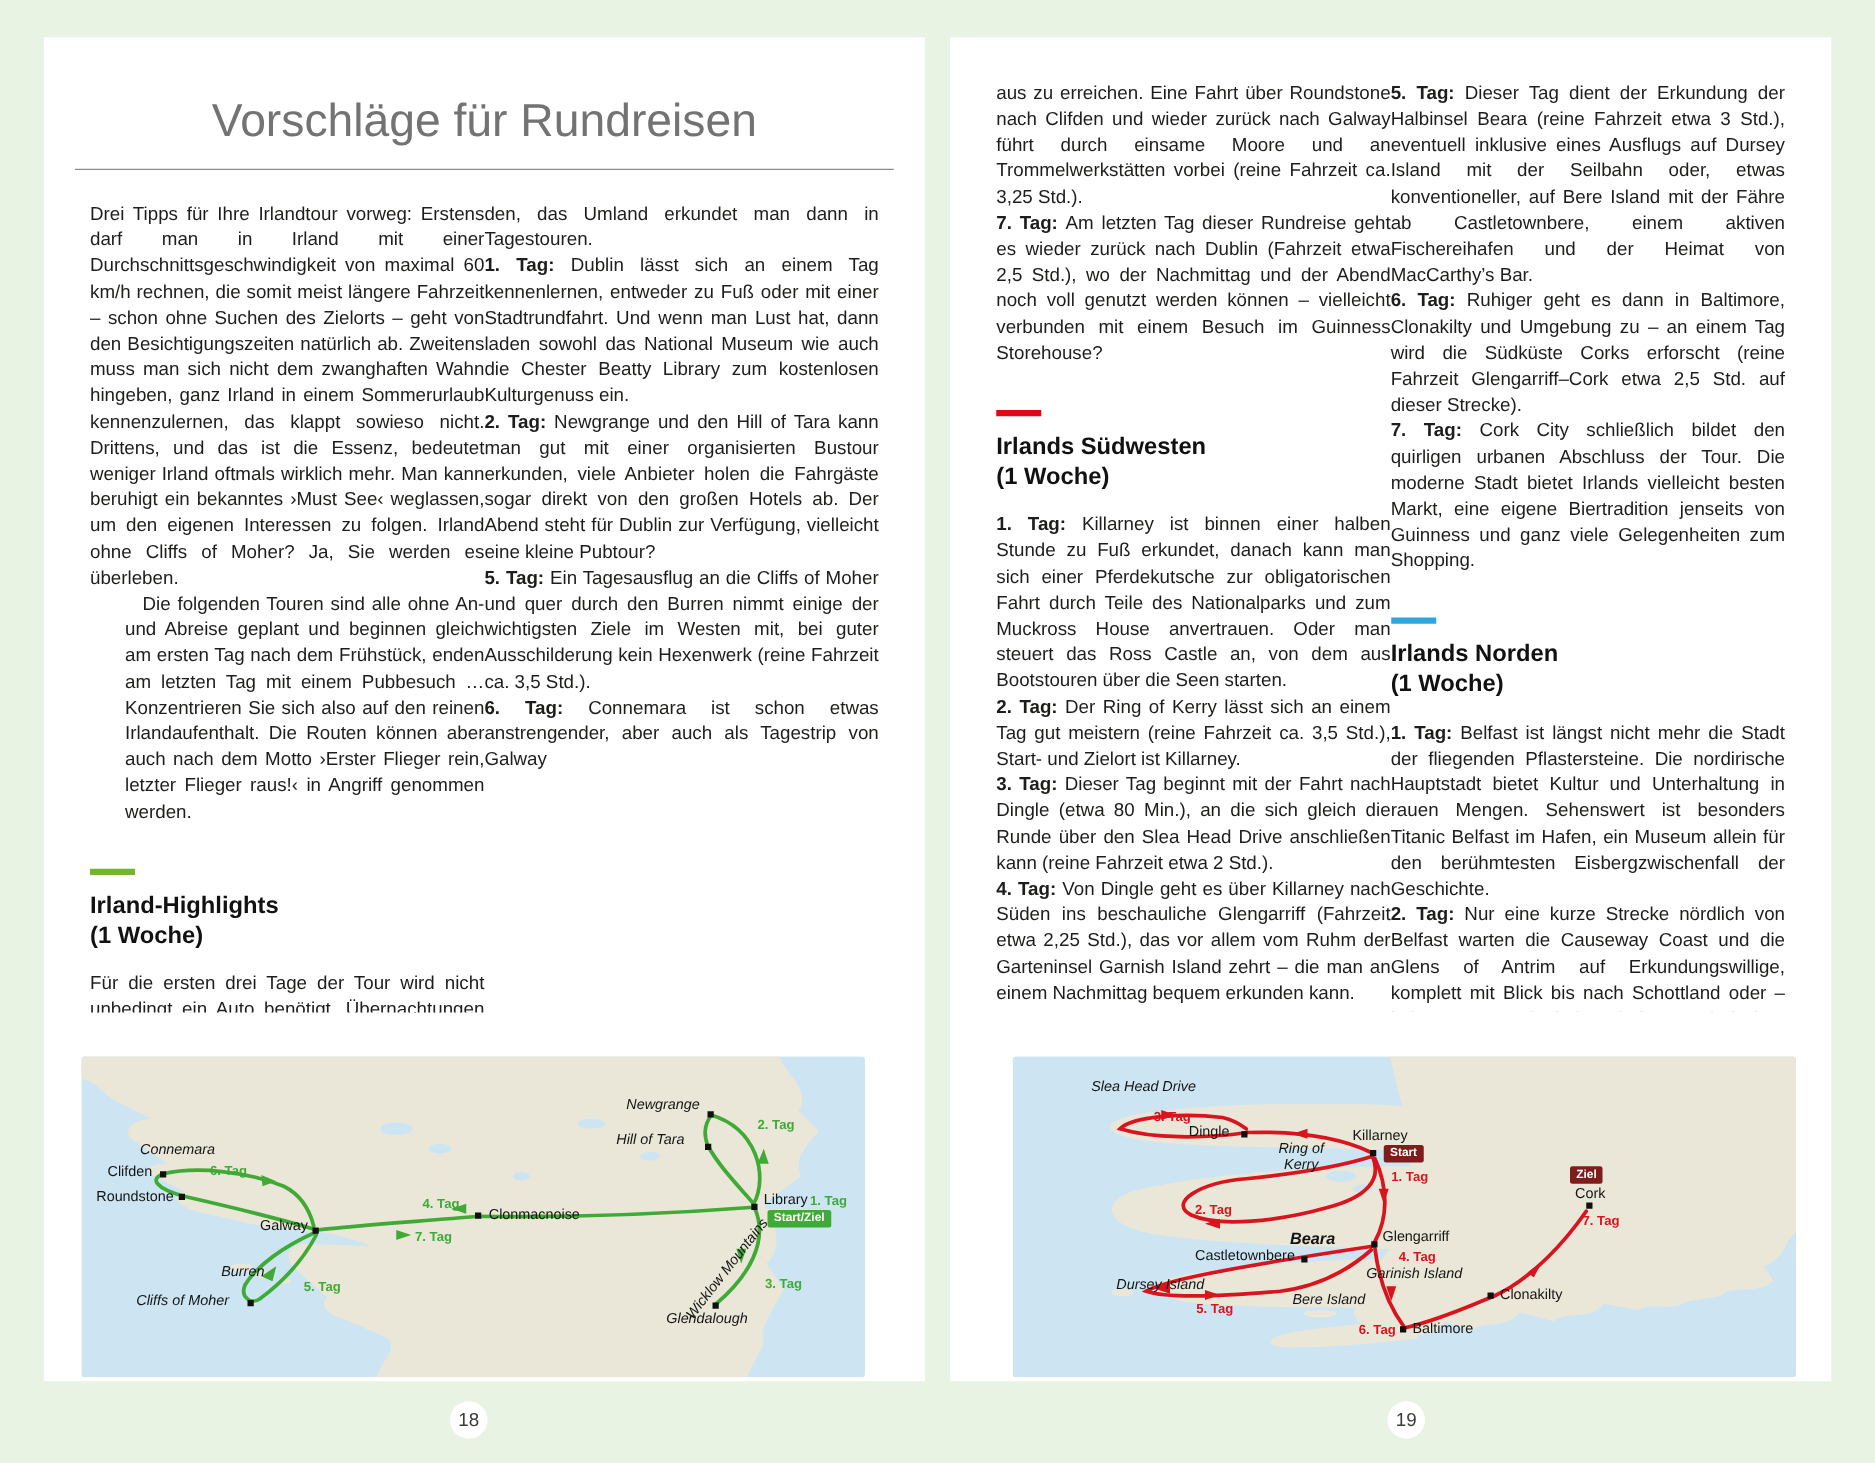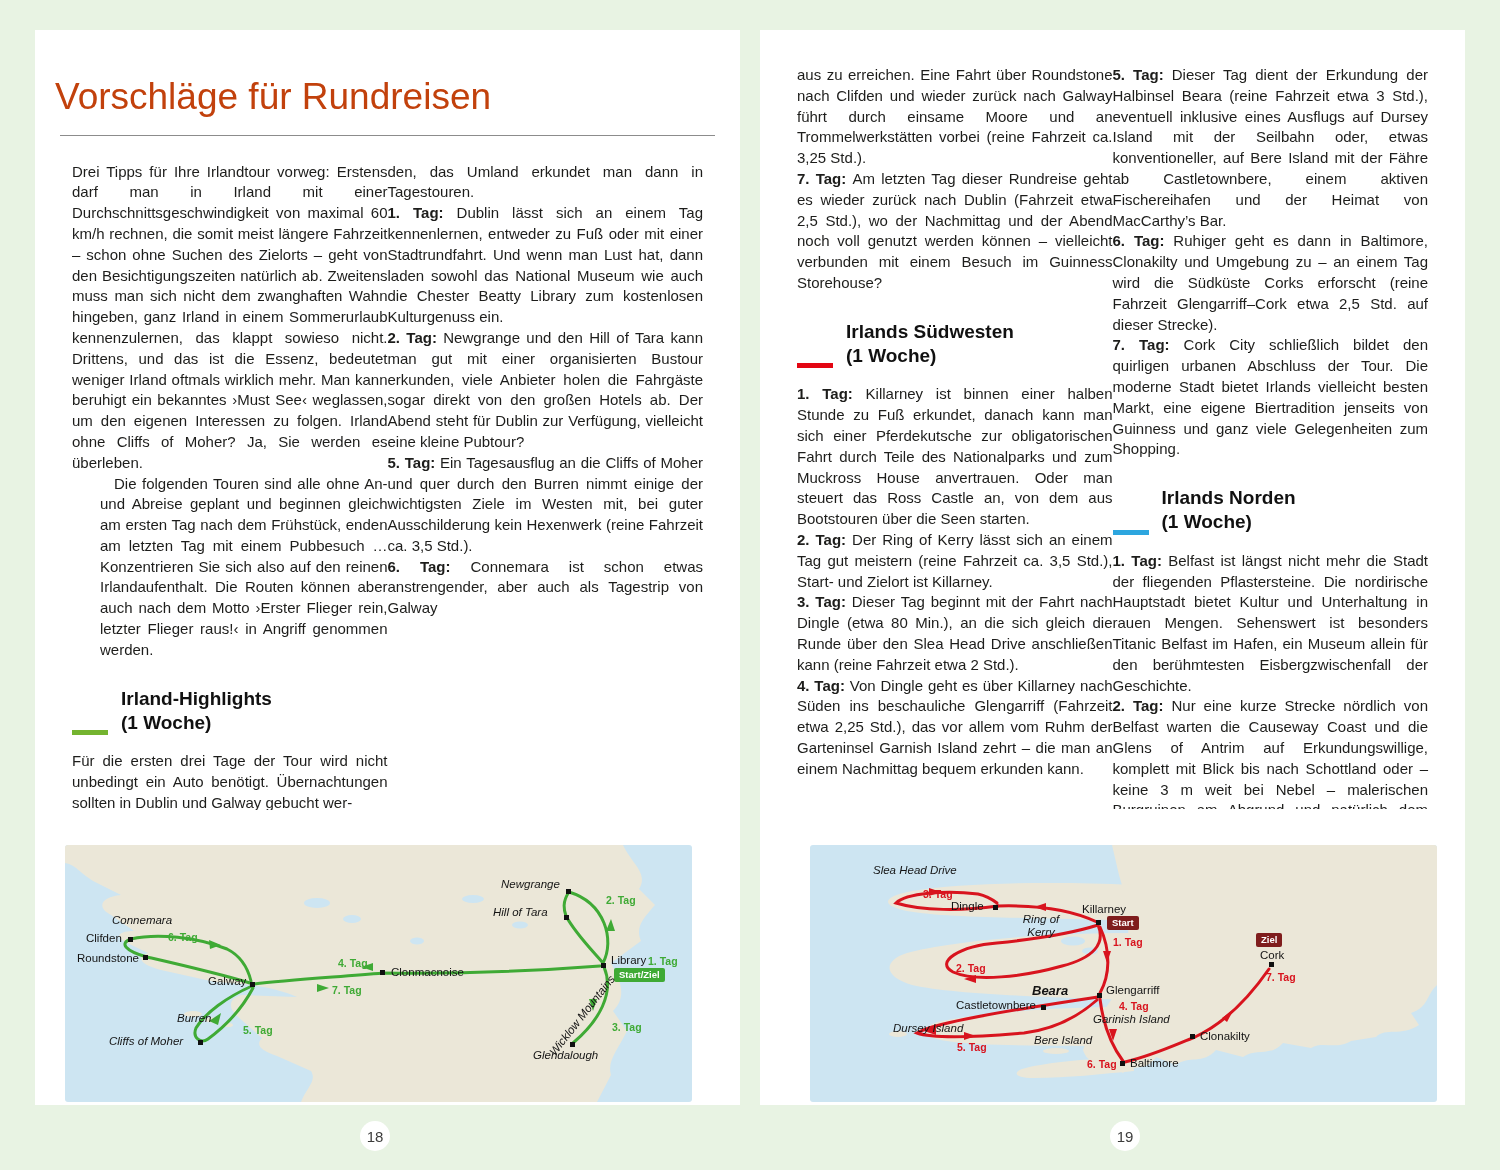--- a/index.html
+++ b/index.html
@@ -8,43 +8,43 @@
     font-family:"Liberation Sans", sans-serif;
     color:#1d1d1b;
   }
   .spread { position:relative; width:1500px; height:1170px; background:#e8f3e3; overflow:hidden; }
   .page { position:absolute; top:30px; width:705px; height:1075px; background:#ffffff; }
   .page.left  { left:35px; }
   .page.right { left:760px; }
 
   h1.book-title {
     margin:46px 20px 0 20px;
-    text-align:left;
+    text-align:center;
     font-size:37px;
     font-weight:normal;
-    color:#c2410c;
+    color:#737373;
     line-height:1.15;
   }
   .title-rule { margin:16px 25px 0 25px; border-top:1px solid #8c8c8c; height:0; }
 
   .cols { display:flex; padding:0 37px; overflow:hidden; }
   .page.left  .cols { margin-top:26px; height:648px; }
   .page.right .cols { margin-top:35px; height:744px; }
   .col { flex:1 1 0; min-width:0; }
 
   .para {
     margin:0;
     font-size:15px;
     line-height:20.8px;
     text-align:justify;
   }
   .para.ind { text-indent:14px;margin-left:28px; }
   .para b { font-weight:bold; }
 
-  .sec { display:flex; gap:13px; margin:26px 0 16px 0; align-items:flex-end; }
+  .sec { display:flex; gap:13px; margin:26px 0 16px 0; align-items:flex-start;flex-direction:column; }
   .sec .dash { width:36px; height:5px; margin-top:8px; flex:none; }
   .sec .sec-t { font-size:19px; font-weight:bold; line-height:1.28; color:#111; }
 
   .map { position:absolute; top:815px; width:627px; height:257px; overflow:hidden; border-radius:3px; }
   .page.left  .map { left:30px; }
   .page.right .map { left:50px; }
   .map svg { position:absolute; left:0; top:0; }
 
   .lbl { position:absolute; font-size:11.5px; line-height:1.1; color:#141414; white-space:nowrap; }
   .lbl.it { font-style:italic; }

